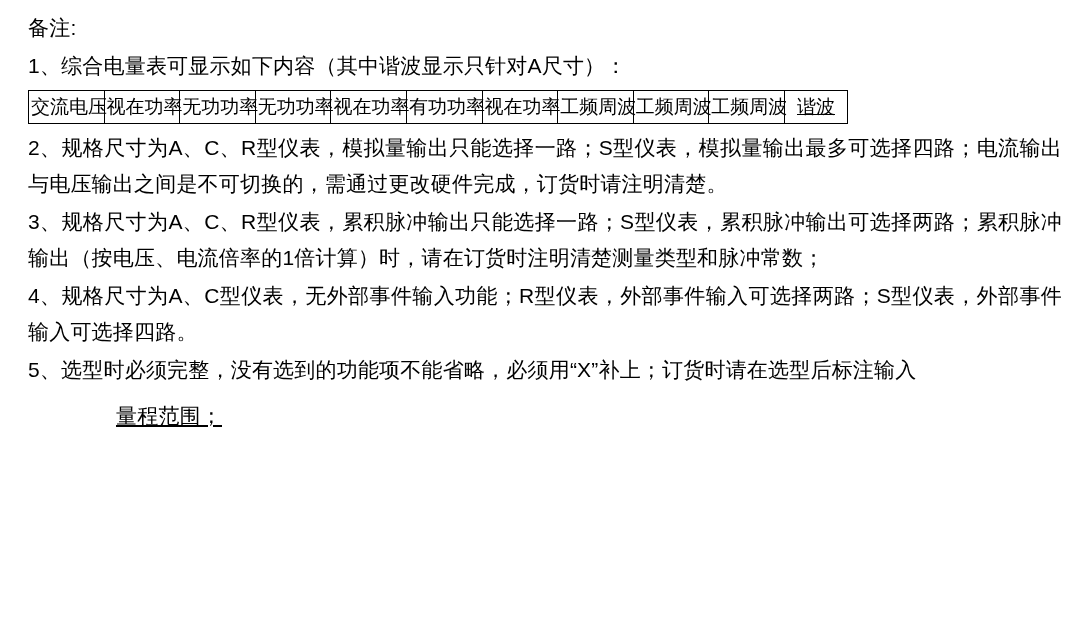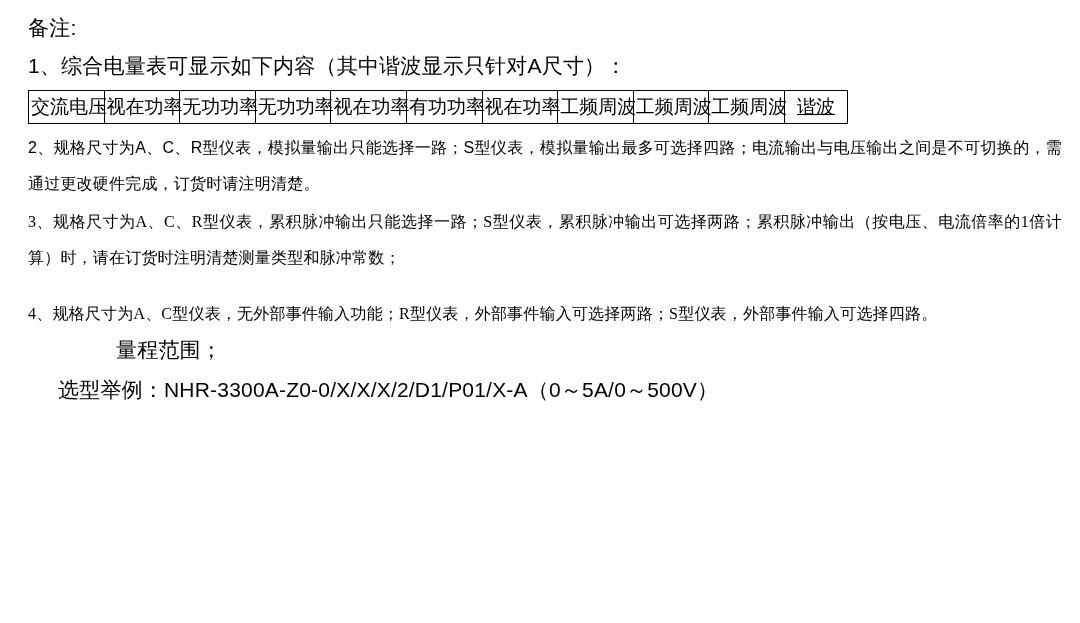--- a/index.html
+++ b/index.html
@@ -21,21 +21,21 @@
     box-sizing: border-box;
     padding: 8px 18px 0 28px;
   }
   .line {
     font-size: 21px;
     line-height: 36px;
     letter-spacing: 0.2px;
     white-space: nowrap;
   }
   .para {
-    font-size: 16px;
+    font-size: 21px;
     line-height: 36px;
     letter-spacing: 0.2px;
     text-align: justify;
     text-justify: inter-ideograph;
   }
   .note-head {
     margin-top: 2px;
     margin-bottom: 2px;
   }
   .item-1 {
@@ -53,31 +53,33 @@
     line-height: 30px;
     text-align: center;
     padding: 1px 2px;
     white-space: nowrap;
   }
   table.func-table td.narrow {
     width: 58px;
     text-decoration: underline;
   }
   .indent-block {
+    margin-top: 10px;
+    text-decoration: underline;
   }
   .range-line {
     margin-left: 88px;
   }
   .example-line {
     margin-left: 30px;
     margin-top: 4px;
   }
   .para-2 { margin-top: 2px; }
-  .para-3 { margin-top: 2px; font-family: Liberation Serif, serif; }
-  .para-4 { margin-top: 20px; font-family: Liberation Serif, serif; }
+  .para-3 { margin-top: 2px; }
+  .para-4 { margin-top: 2px; }
   .para-5 { margin-top: 2px; }
 </style>
 </head>
 <body>
 
 <div class="page">
 
   <div class="line note-head">备注:</div>
 
   <div class="line item-1">1、综合电量表可显示如下内容（其中谐波显示只针对A尺寸）：</div>
@@ -99,18 +101,18 @@
     </tr>
   </tbody>
     </table>
 
   <div class="para para-2">2、规格尺寸为A、C、R型仪表，模拟量输出只能选择一路；S型仪表，模拟量输出最多可选择四路；电流输出与电压输出之间是不可切换的，需通过更改硬件完成，订货时请注明清楚。</div>
 
   <div class="para para-3">3、规格尺寸为A、C、R型仪表，累积脉冲输出只能选择一路；S型仪表，累积脉冲输出可选择两路；累积脉冲输出（按电压、电流倍率的1倍计算）时，请在订货时注明清楚测量类型和脉冲常数；</div>
 
   <div class="para para-4">4、规格尺寸为A、C型仪表，无外部事件输入功能；R型仪表，外部事件输入可选择两路；S型仪表，外部事件输入可选择四路。</div>
 
+  <div class="para para-5">5、选型时必须完整，没有选到的功能项不能省略，必须用“X”补上；订货时请在选型后标注输入</div>
 
   <div class="line range-line indent-block">量程范围；</div>
 
-  <div class="line example-line">选型举例：NHR-3300A-Z0-0/X/X/X/2/D1/P01/X-A（0～5A/0～500V）</div>
 
 </div>
 
 </body></html>

